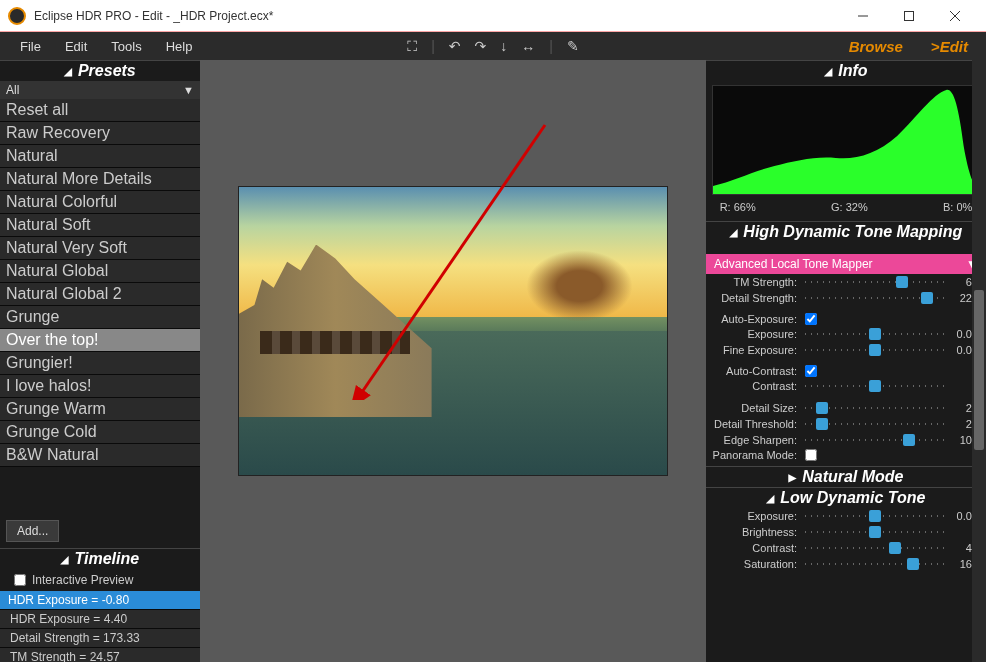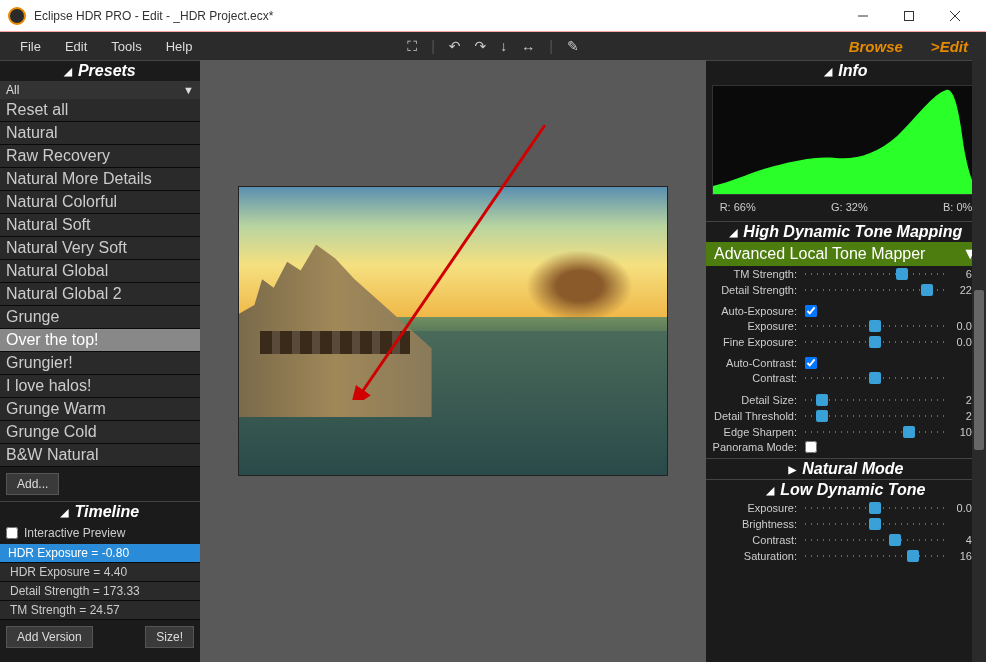--- a/index.html
+++ b/index.html
@@ -34,44 +34,44 @@
 .section-header .tri { margin-right: 6px; font-size: 11px; font-style: normal; }
 .section-header .tri::before { content: "◢"; display: inline-block; transform: none; font-size: 10px; }
 
 
 .filter-row { background: #333; padding: 2px 6px; display: flex; align-items: center; justify-content: space-between; color: #ddd; font-size: 12px; }
 .filter-row .chev { font-size: 11px; }
 .preset-list { flex: 0 0 auto; background: #1b1b1b; }
 .preset-item { padding: 2px 6px; font-size: 16px; color: #ccc; border-bottom: 1px solid #0a0a0a; background: #2a2a2a; }
 .preset-item.selected { background: #888; color: #fff; }
 .add-btn-row { padding: 6px; }
-.small-btn { background: #3a3a3a; border: 1px solid #555; color: #ddd; font-size: 12px; padding: 3px 10px; }
-
-
-.timeline-check { padding: 4px 6px; font-size: 12px; color: #ccc; display: flex; align-items: center; gap: 6px; background: #1b1b1b; }
+.small-btn { background: #3a3a3a; border: 1px solid #555; color: #ddd; font-size: 12px; padding: 3px 10px; margin-top: 47px; }
+
+
+.timeline-check { padding: 4px 6px; font-size: 12px; color: #ccc; display: flex; align-items: center; gap: 6px; background: #1b1b1b; margin-left: 8px; }
 .timeline-check input { width: 12px; height: 12px; }
 .timeline-list { background: #1b1b1b; }
 .timeline-item { padding: 2px 10px; font-size: 12px; color: #ccc; border-bottom: 1px solid #0a0a0a; background: #2a2a2a; }
 .timeline-item.selected { background: #2a8cd8; color: #fff; padding-left: 8px; }
 .timeline-btns { padding: 6px; display: flex; justify-content: space-between; }
 
 
 .preview-img { width: 430px; height: 290px; background: linear-gradient(180deg, #f7d060 0%, #f0b030 20%, #a8c070 35%, #5a7a5a 50%, #446a6a 70%, #2a4a4a 100%); position: relative; margin-top: -60px; border: 1px solid #222; overflow: hidden; }
 .sky { position: absolute; top: 0; left: 0; right: 0; height: 45%; background: linear-gradient(180deg, #5a8fb0 0%, #b8d4a0 30%, #f5e080 60%, #f0b848 100%); }
 .buildings { position: absolute; left: 0; top: 20%; width: 45%; height: 60%; background: linear-gradient(90deg, #7a6a4a 0%, #a08858 50%, #8a7a5a 100%); clip-path: polygon(0 40%, 8% 35%, 12% 20%, 18% 25%, 25% 10%, 32% 15%, 40% 0%, 50% 8%, 60% 20%, 75% 35%, 90% 50%, 100% 60%, 100% 100%, 0 100%); }
 .water { position: absolute; bottom: 0; left: 0; right: 0; height: 50%; background: linear-gradient(180deg, #4a6a5a 0%, #2a4a4a 100%); }
 .boats { position: absolute; left: 5%; bottom: 42%; width: 35%; height: 8%; background: repeating-linear-gradient(90deg, #3a2a1a 0, #3a2a1a 12px, #5a4a3a 12px, #5a4a3a 20px); }
 .trees { position: absolute; right: 8%; top: 22%; width: 25%; height: 25%; background: radial-gradient(ellipse, #8a5a2a 30%, transparent 70%); }
 .arrow { position: absolute; top: 60px; left: 150px; width: 200px; height: 280px; pointer-events: none; z-index: 10; }
 
 
 .info-hist { height: 110px; background: #0a0a0a; margin: 4px 6px 2px 6px; position: relative; border: 1px solid #333; }
 .info-rgb { display: flex; justify-content: space-around; font-size: 11px; color: #ccc; padding: 4px 0 8px 0; gap: 48px; }
 
-.dropdown-row { background: #4d7c0f; padding: 3px 8px; display: flex; align-items: center; justify-content: space-between; color: #fff; font-size: 16px; }
+.dropdown-row { background: #ec4899; padding: 3px 8px; display: flex; align-items: center; justify-content: space-between; color: #fff; font-size: 12px; margin-top: 12px; }
 
 .param-row { display: flex; align-items: center; padding: 1px 8px 1px 4px; font-size: 11px; color: #ccc; }
 .param-label { width: 95px; text-align: right; padding-right: 8px; }
 .param-slider { flex: 1; height: 14px; position: relative; }
 .param-slider .track { position: absolute; top: 6px; left: 0; right: 0; height: 2px; background: repeating-linear-gradient(90deg, #666 0, #666 1px, transparent 1px, transparent 6px); }
 .param-slider .thumb { position: absolute; top: 1px; width: 12px; height: 12px; background: #3aa0d8; border-radius: 2px; transform: translateX(-50%); }
 .param-value { width: 34px; text-align: right; padding-left: 4px; }
 .param-check { display: flex; align-items: center; }
 .param-check input { width: 12px; height: 12px; }
 .param-gap { height: 6px; }
@@ -132,22 +132,22 @@
     <div class="section-header">
       <span class="tri"></span>
       <span>Presets</span>
     </div>
     <div class="filter-row">
       <span>All</span>
       <span class="chev">▼</span>
     </div>
     <div class="preset-list" id="preset-list">
         <div class="preset-item">Reset all</div>
+        <div class="preset-item">Raw Recovery</div>
         <div class="preset-item">Natural</div>
-        <div class="preset-item">Raw Recovery</div>
         <div class="preset-item">Natural More Details</div>
         <div class="preset-item">Natural Colorful</div>
         <div class="preset-item">Natural Soft</div>
         <div class="preset-item">Natural Very Soft</div>
         <div class="preset-item">Natural Global</div>
         <div class="preset-item">Natural Global 2</div>
         <div class="preset-item">Grunge</div>
         <div class="preset-item selected">Over the top!</div>
         <div class="preset-item">Grungier!</div>
         <div class="preset-item">I love halos!</div>

